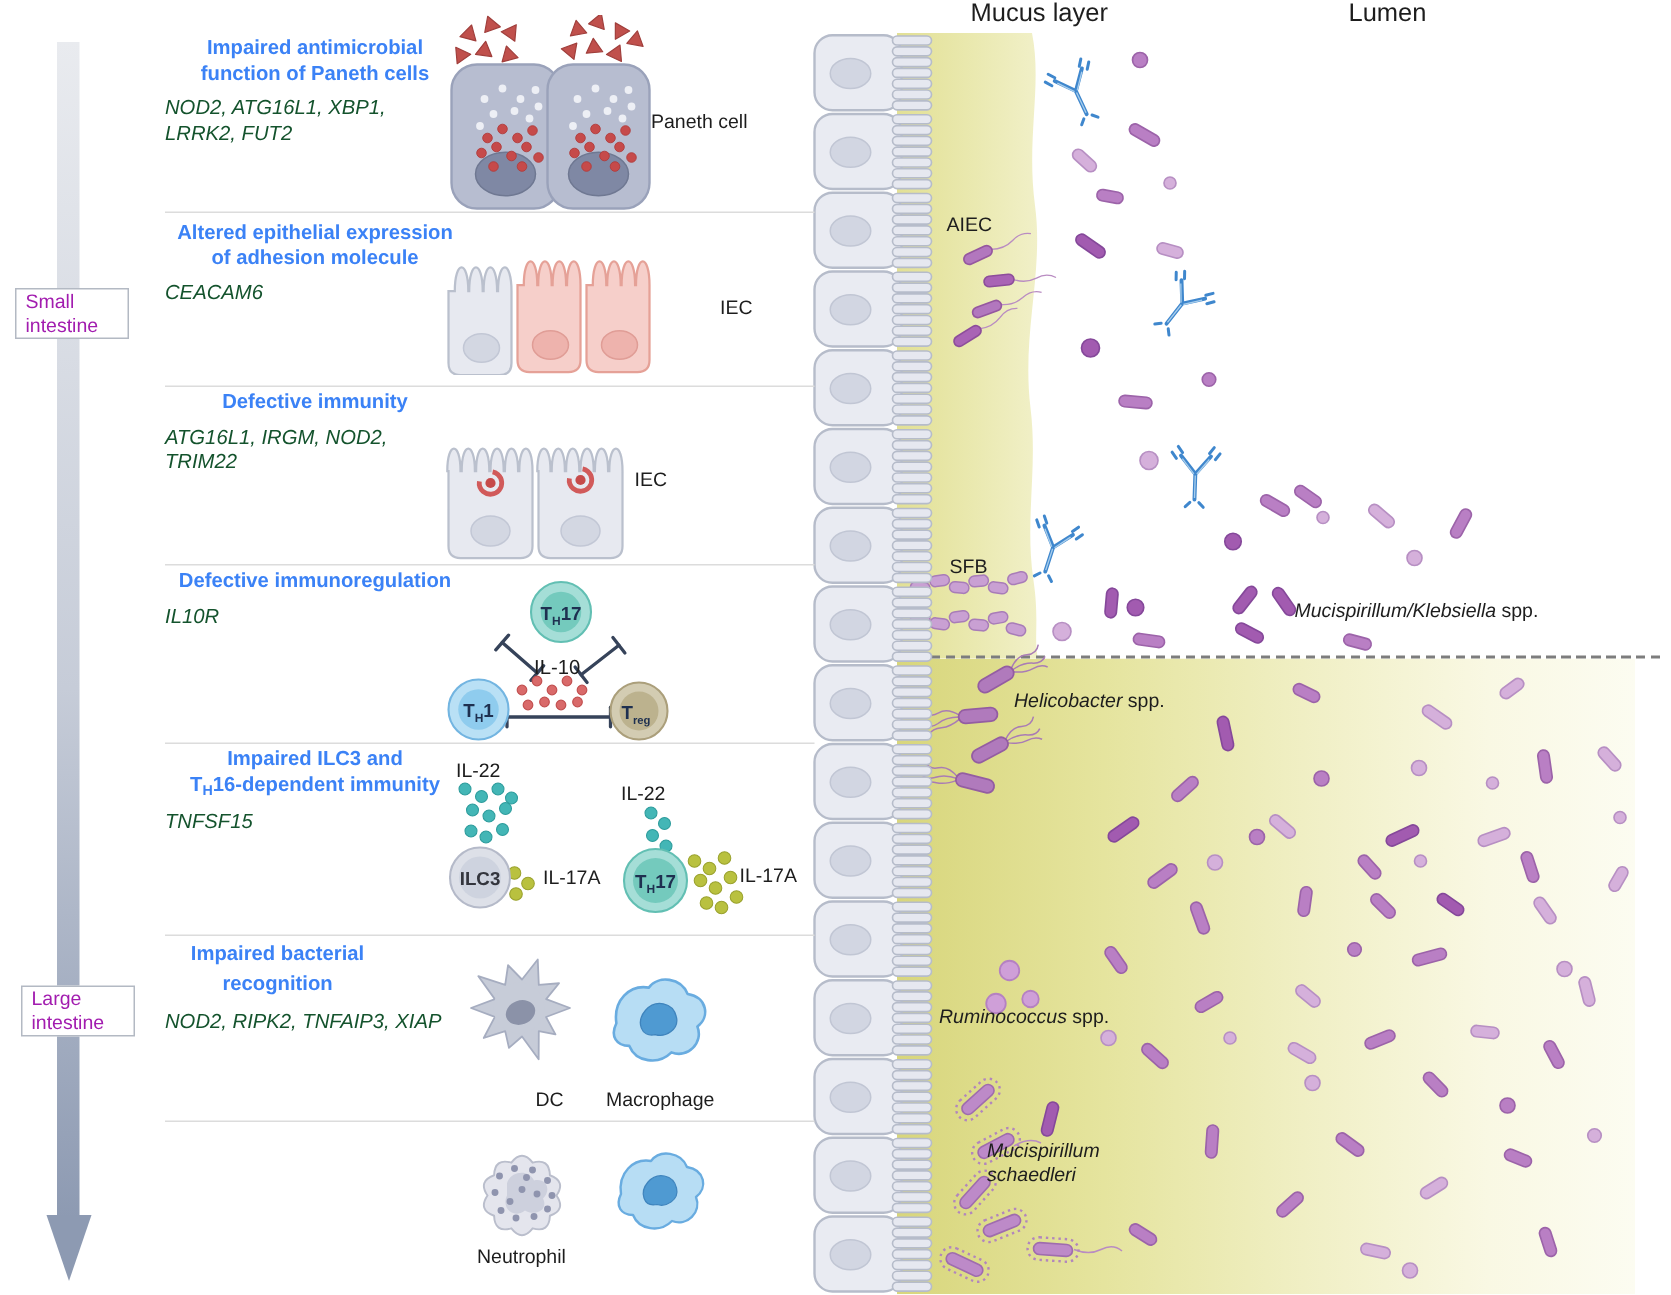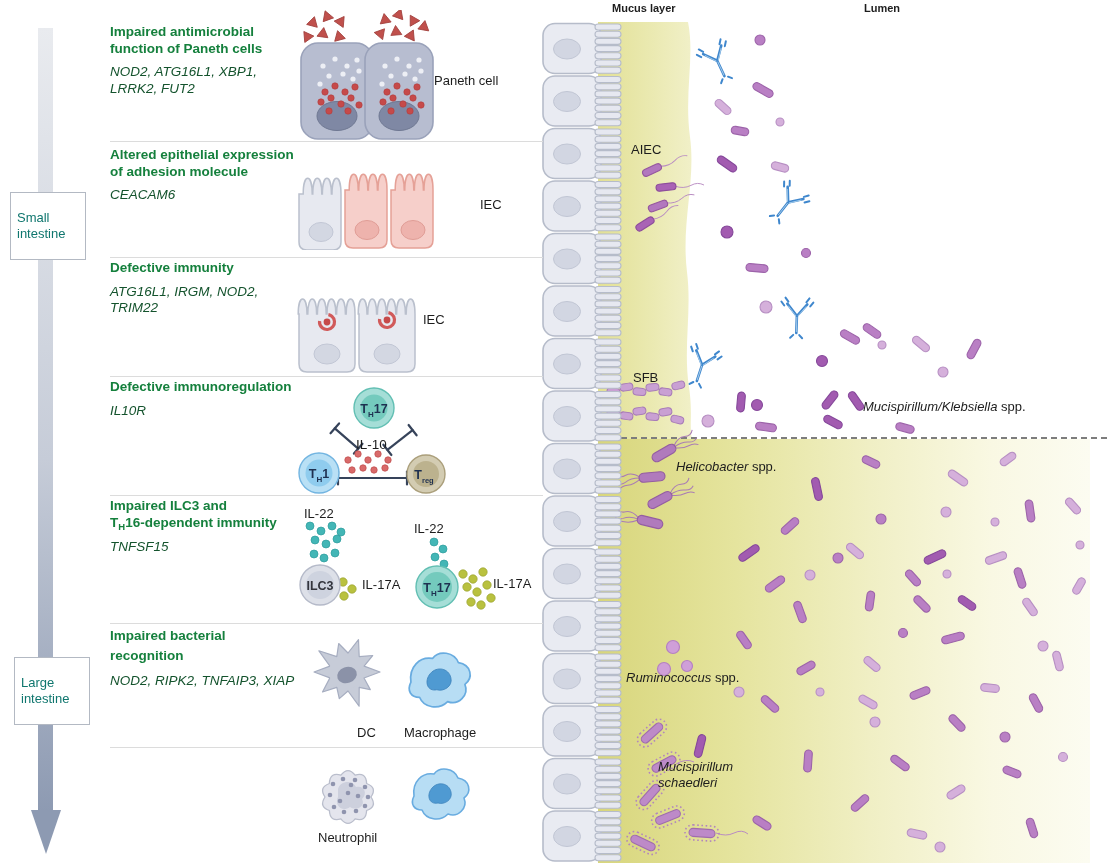--- a/index.html
+++ b/index.html
@@ -1,28 +1,28 @@
 <!DOCTYPE html>
 <html><head>
 <meta charset="utf-8">
 <style>
   html,body{margin:0;padding:0;background:#fff;}
   #fig{position:relative;width:1114px;height:863px;background:#fff;overflow:hidden;
        font-family:"Liberation Sans",sans-serif;color:#1d1d1d;}
   .abs{position:absolute;}
   .lbl{position:absolute;font-size:13px;line-height:15px;color:#1d1d1d;white-space:nowrap;}
-  .lbl.bold{font-weight:bold;font-size:11px;}
+  .lbl.bold{font-weight:normal;font-size:17px;margin-left:35px;}
   .it{font-style:italic;}
-  .sec-title{font-weight:bold;font-size:13.5px;line-height:16.5px;color:#15803d;}
+  .sec-title{font-weight:bold;font-size:13.5px;line-height:16.5px;color:#3b82f6;text-align:center;}
   .sec-genes{font-style:italic;font-size:13.5px;line-height:16.5px;margin-top:7px;color:#14532d;}
   .divider{position:absolute;left:110px;width:433px;height:0;border-top:1px solid #dcdcdc;}
   .section-block{position:absolute;left:110px;width:200px;}
   .subH{font-size:9.5px;position:relative;top:3px;}
   .axis-box{position:absolute;background:#fff;border:1px solid #b3b9c3;font-size:13px;
-            line-height:16px;padding:17px 6px;width:62px;color:#0f766e;}
+            line-height:16px;padding:0 6px;width:62px;color:#a21caf;}
   .arrow-shaft{position:absolute;left:38px;top:28px;width:15px;height:784px;
                background:linear-gradient(#e9ebef,#c6ccd8 55%,#8d9ab2);}
   .arrow-head{position:absolute;left:31px;top:810px;width:0;height:0;
               border-left:15px solid transparent;border-right:15px solid transparent;
               border-top:44px solid #8d9ab2;}
   .dashed-line{position:absolute;left:621px;top:437px;width:489px;height:2px;
                background:repeating-linear-gradient(90deg,#7d7d7d 0 6px,transparent 6px 10px);}
   svg{display:block;}
 </style>
 </head>

